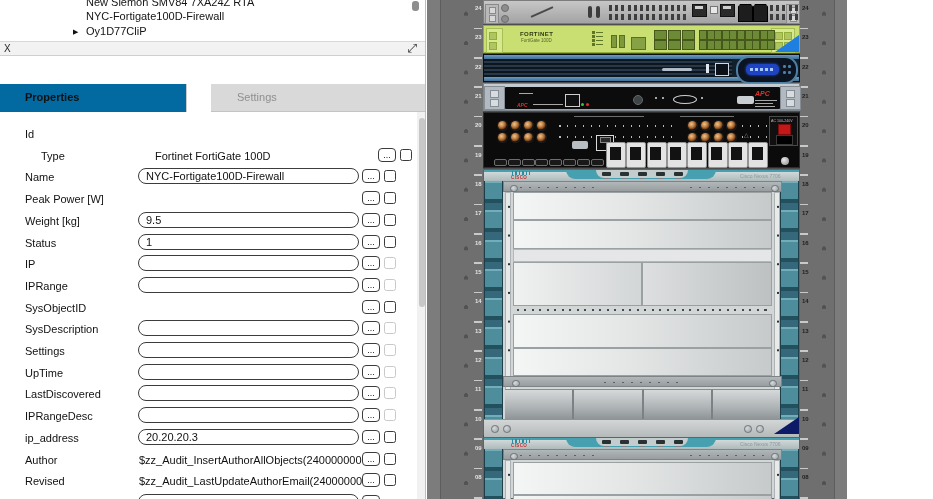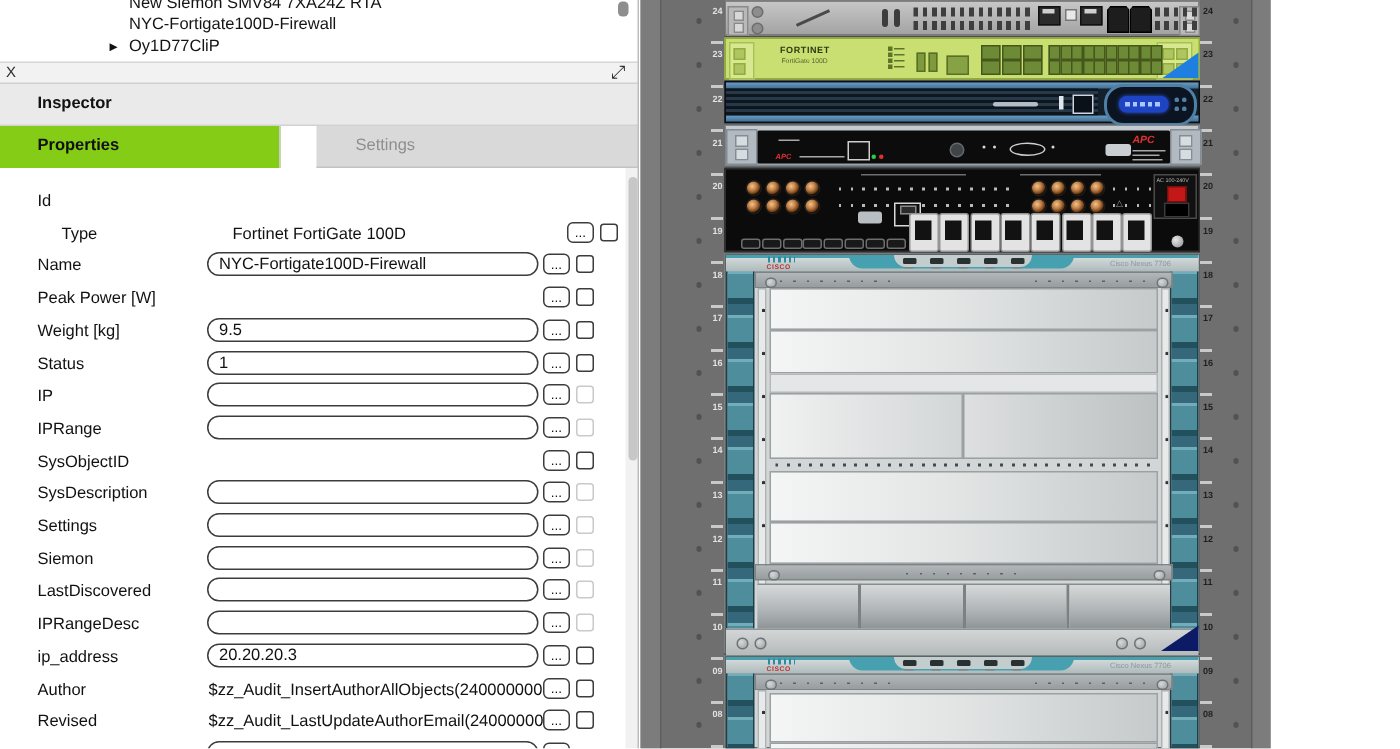--- a/index.html
+++ b/index.html
@@ -14,21 +14,21 @@
   .tree-item .arrow{position:absolute;left:73px;top:0px;font-size:7px;color:#111;line-height:15px;}
   #tree-thumb{position:absolute;left:412px;top:1px;width:7px;height:10px;background:#8e8e8e;border-radius:3px;}
   #splitter{position:absolute;left:0;top:41px;width:426px;height:15px;background:#f2f2f2;
             border-top:1px solid #d8d8d8;border-bottom:1px solid #cfcfcf;box-sizing:border-box;}
   #split-close{position:absolute;left:4px;top:0px;font-size:10px;color:#2b2b2b;line-height:13px;cursor:default;}
   #split-expand{position:absolute;right:9px;top:-1px;font-size:12px;color:#2b2b2b;line-height:14px;}
   #insp-band{position:absolute;left:0;top:56px;width:426px;height:28px;background:#eaeaea;
              border-bottom:1px solid #d2d2d2;box-sizing:border-box;}
   #insp-title{position:absolute;left:25px;top:7px;font-size:11px;font-weight:bold;color:#111;}
   #tabs{position:absolute;left:0;top:84px;width:426px;height:28px;}
-  #tab-prop{position:absolute;left:0;top:0;width:187px;height:28px;background:#84cc16;
+  #tab-prop{position:absolute;left:0;top:0;width:187px;height:28px;background:#0369a1;
             border-right:1px solid #cbcbcb;box-sizing:border-box;}
   #tab-prop span{position:absolute;left:25px;top:7px;font-size:11px;font-weight:bold;color:#111;}
   #tab-set{position:absolute;left:211px;top:0;width:215px;height:28px;background:#d9d9d9;
            border-bottom:1px solid #c3c3c3;box-sizing:border-box;}
   #tab-set span{position:absolute;left:26px;top:7px;font-size:11px;color:#8f8f8f;}
   #form{position:absolute;left:0;top:112px;width:426px;height:387px;overflow:hidden;background:#fff;}
   .frow{position:absolute;left:0;width:426px;height:22px;}
   .flabel{position:absolute;left:25px;top:0;height:22px;line-height:22px;font-size:11px;color:#111;white-space:nowrap;}
   .fvalue{position:absolute;left:139px;top:0;height:22px;line-height:22px;font-size:11px;color:#111;
           width:223px;overflow:hidden;white-space:nowrap;}
@@ -201,23 +201,20 @@
         <span class="lbl">Oy1D77CliP</span>
       </div>
     </div>
   <div id="tree-thumb"></div>
 
   <div id="splitter">
     <span id="split-close">X</span>
     <span id="split-expand">⤢</span>
   </div>
 
-  <div id="insp-band">
-    <span id="insp-title">Inspector</span>
-  </div>
 
   <div id="tabs">
     <div id="tab-prop">
       <span>Properties</span>
     </div>
     <div id="tab-set">
       <span>Settings</span>
     </div>
   </div>
 
@@ -277,21 +274,21 @@
         <button class="dots">...</button>
         <span class="cbox dis"></span>
       </div>
       <div class="frow" style="top: 228px;">
         <span class="flabel">Settings</span>
         <input class="finput" type="text" style="">
         <button class="dots">...</button>
         <span class="cbox dis"></span>
       </div>
       <div class="frow" style="top: 249.7px;">
-        <span class="flabel">Siemon</span>
+        <span class="flabel">UpTime</span>
         <input class="finput" type="text" style="">
         <button class="dots">...</button>
         <span class="cbox dis"></span>
       </div>
       <div class="frow" style="top: 271.4px;">
         <span class="flabel">LastDiscovered</span>
         <input class="finput" type="text" style="">
         <button class="dots">...</button>
         <span class="cbox dis"></span>
       </div>

